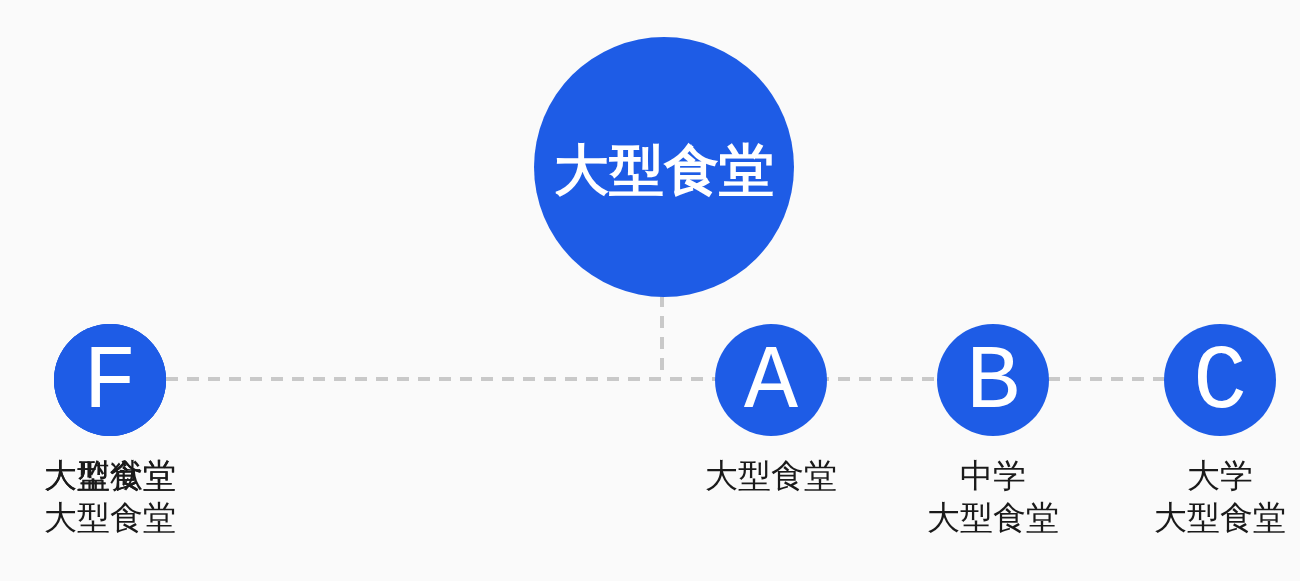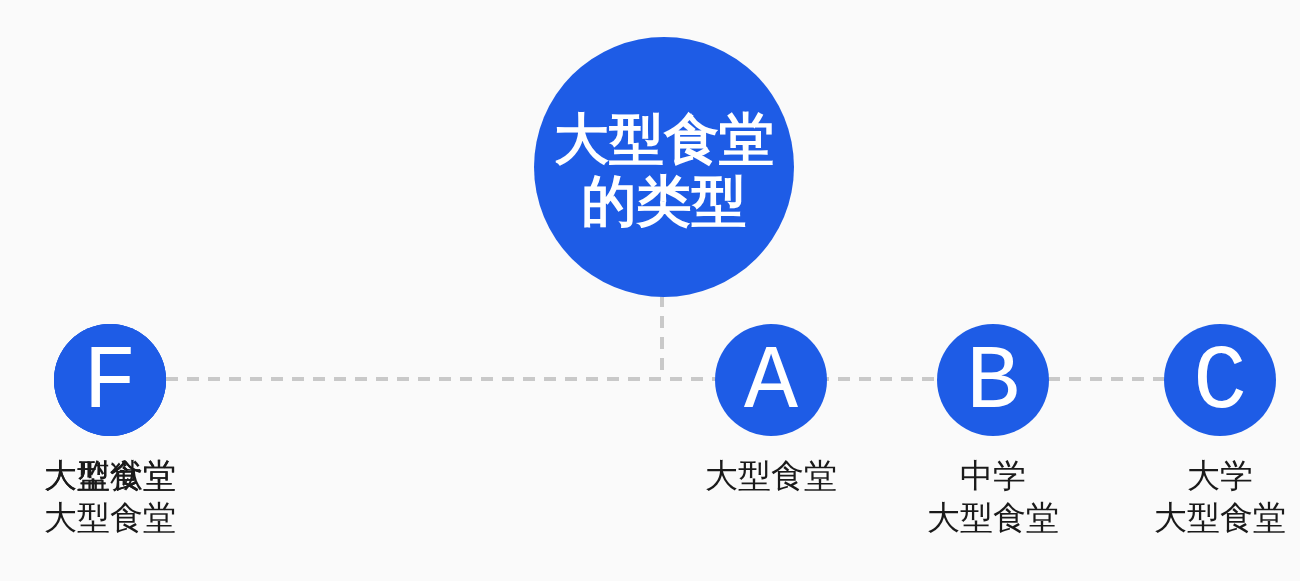--- a/index.html
+++ b/index.html
@@ -102,21 +102,20 @@
 </style>
 </head>
 <body>
 
 <div class="h-line"></div>
 <div class="v-line"></div>
 
 <div class="center-circle">
   <div class="center-text">
     <div>大型食堂</div>
-    <div>的类型</div>
   </div>
 </div>
 
 <div class="node">
   <div class="node-circle">
     <span>A</span>
   </div>
   <div class="node-label">
     <div>大型食堂</div>
   </div>

